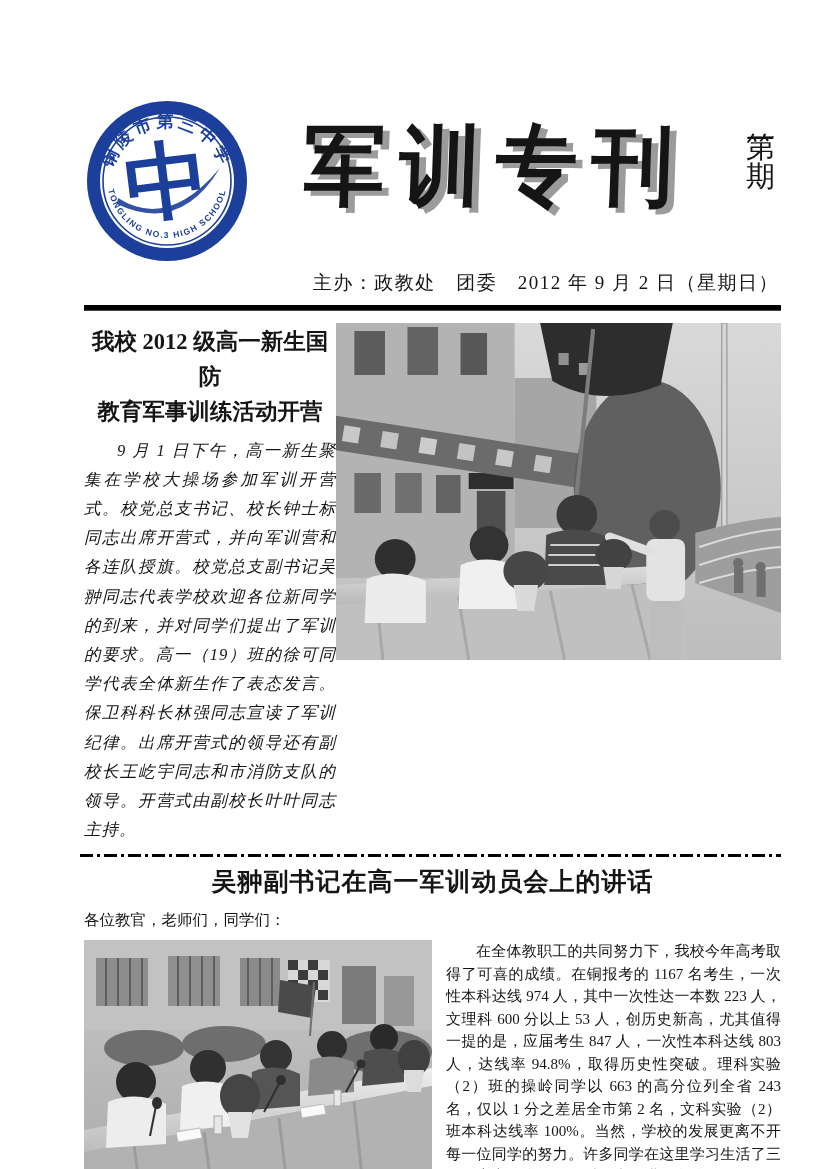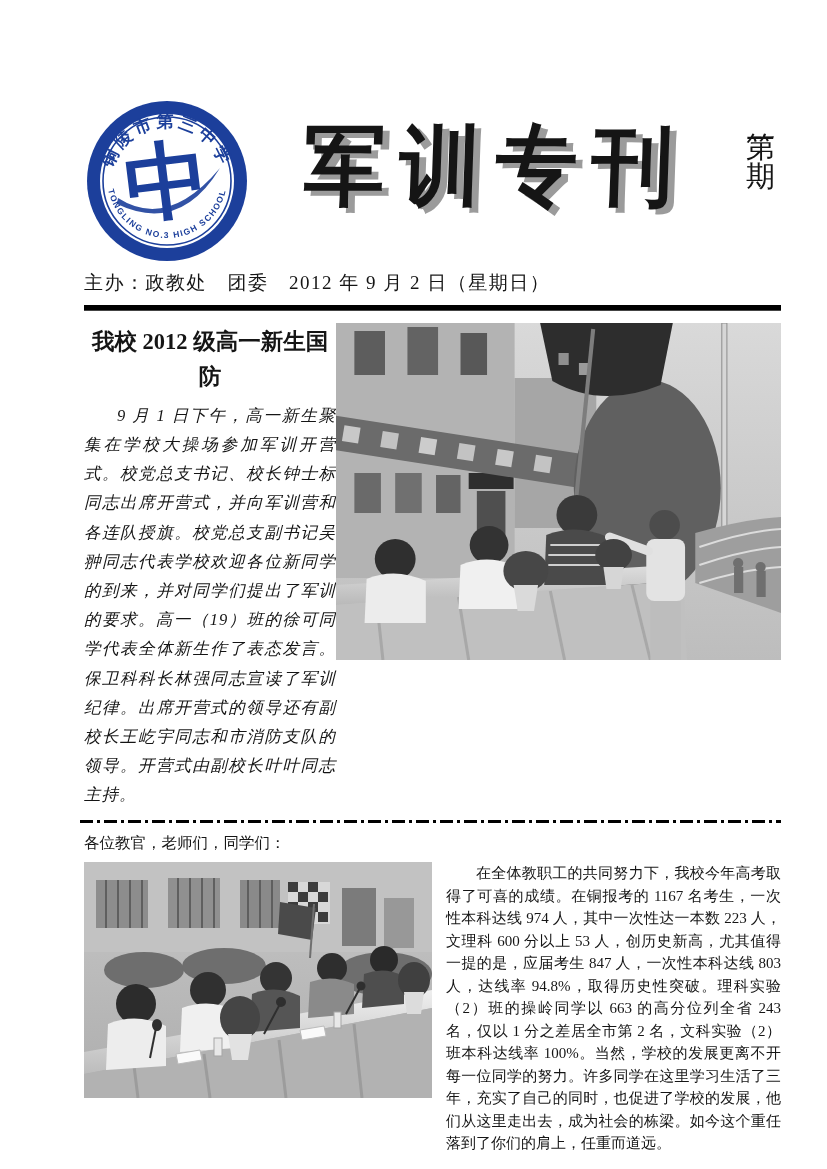--- a/index.html
+++ b/index.html
@@ -29,21 +29,21 @@
   }
   .issue-wrap{
     flex:0 0 40px;
     writing-mode:vertical-rl;
     font-size:29px;
     letter-spacing:14px;
     padding-top:12px;
     height:150px;
   }
   .organizer-line{
-    text-align:left;
+    text-align:right;
     font-size:19px;
     letter-spacing:1.5px;
     margin-top:2px;
     padding-right:2px;
   }
   .masthead-rule{
     height:5px;
     background:#000;
     margin-top:9px;
     border-bottom:1px solid #444;
@@ -130,20 +130,21 @@
   </div>
 
   <div class="organizer-line">主办：政教处　团委　2012 年 9 月 2 日（星期日）</div>
 
   <div class="masthead-rule"></div>
 
   <div class="section1">
     <div class="col-left">
       <div class="a1-headline">
         <span>我校 2012 级高一新生国防</span><br>
+        <span>教育军事训练活动开营</span>
       </div>
       <p class="a1-body">9 月 1 日下午，高一新生聚集在学校大操场参加军训开营式。校党总支书记、校长钟士标同志出席开营式，并向军训营和各连队授旗。校党总支副书记吴翀同志代表学校欢迎各位新同学的到来，并对同学们提出了军训的要求。高一（19）班的徐可同学代表全体新生作了表态发言。保卫科科长林强同志宣读了军训纪律。出席开营式的领导还有副校长王屹宇同志和市消防支队的领导。开营式由副校长叶叶同志主持。</p>
     </div>
 
     <div class="photo1-wrap">
       <svg viewBox="0 0 436 337" preserveAspectRatio="none" xmlns="http://www.w3.org/2000/svg">
         <defs>
           <linearGradient id="sky1" x1="0" y1="0" x2="0" y2="1">
             <stop offset="0" stop-color="#d9d9d9"></stop>
               <stop offset="1" stop-color="#bdbdbd"></stop>
@@ -235,20 +236,21 @@
           <ellipse cx="272" cy="232" rx="18" ry="16" fill="#424242"></ellipse>
           <polygon points="262,244 282,244 279,266 265,266" fill="#d6d6d6"></polygon>
         </g>
       </svg>
     </div>
   </div>
 
   <div class="dash-divider"></div>
 
   <div>
+    <div class="a2-headline">吴翀副书记在高一军训动员会上的讲话</div>
     <p class="a2p salutation">各位教官，老师们，同学们：</p>
 
     <div class="bottom-row">
       <div class="photo2-wrap">
         <svg viewBox="0 0 348 236" preserveAspectRatio="none" xmlns="http://www.w3.org/2000/svg">
           <defs>
             <linearGradient id="wall2" x1="0" y1="0" x2="0" y2="1">
               <stop offset="0" stop-color="#c7c7c7"></stop>
                 <stop offset="1" stop-color="#adadad"></stop>
             </linearGradient>

